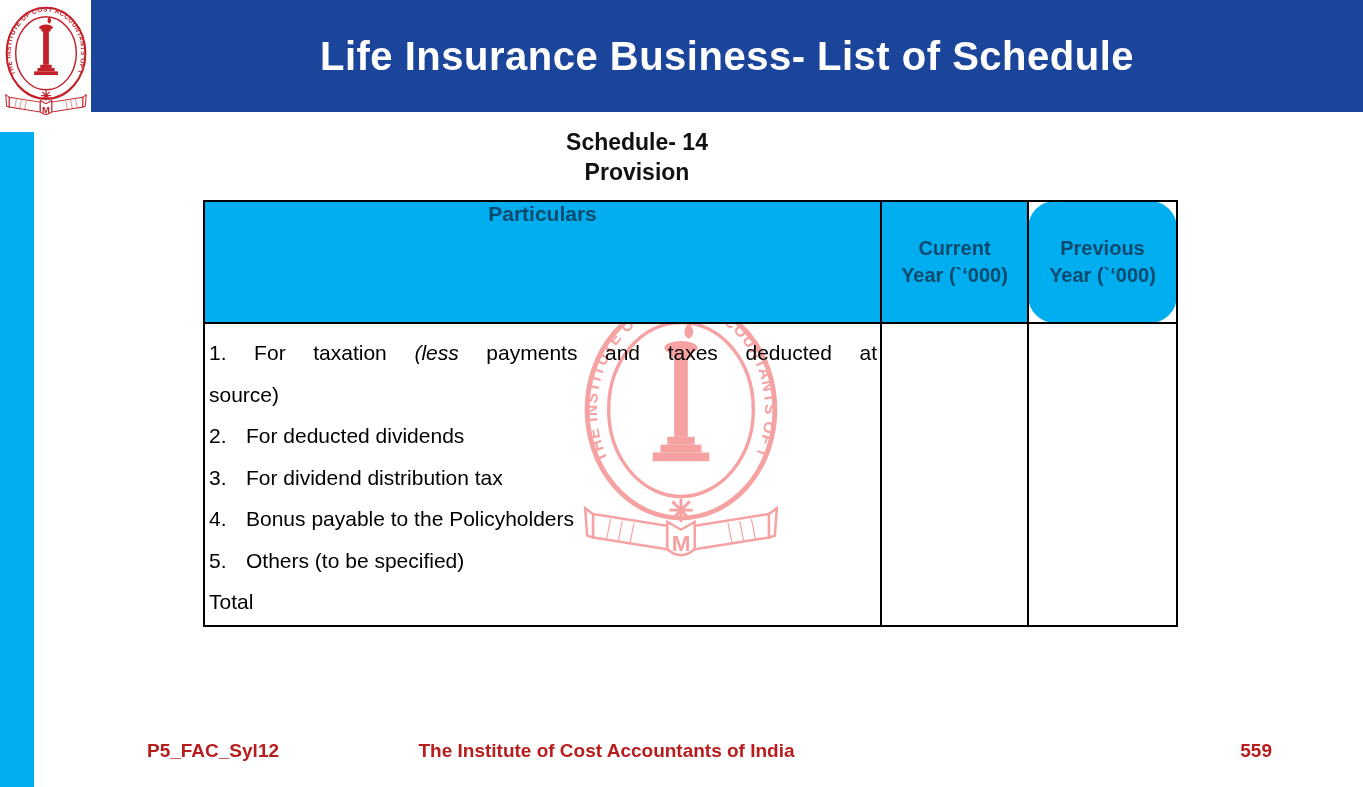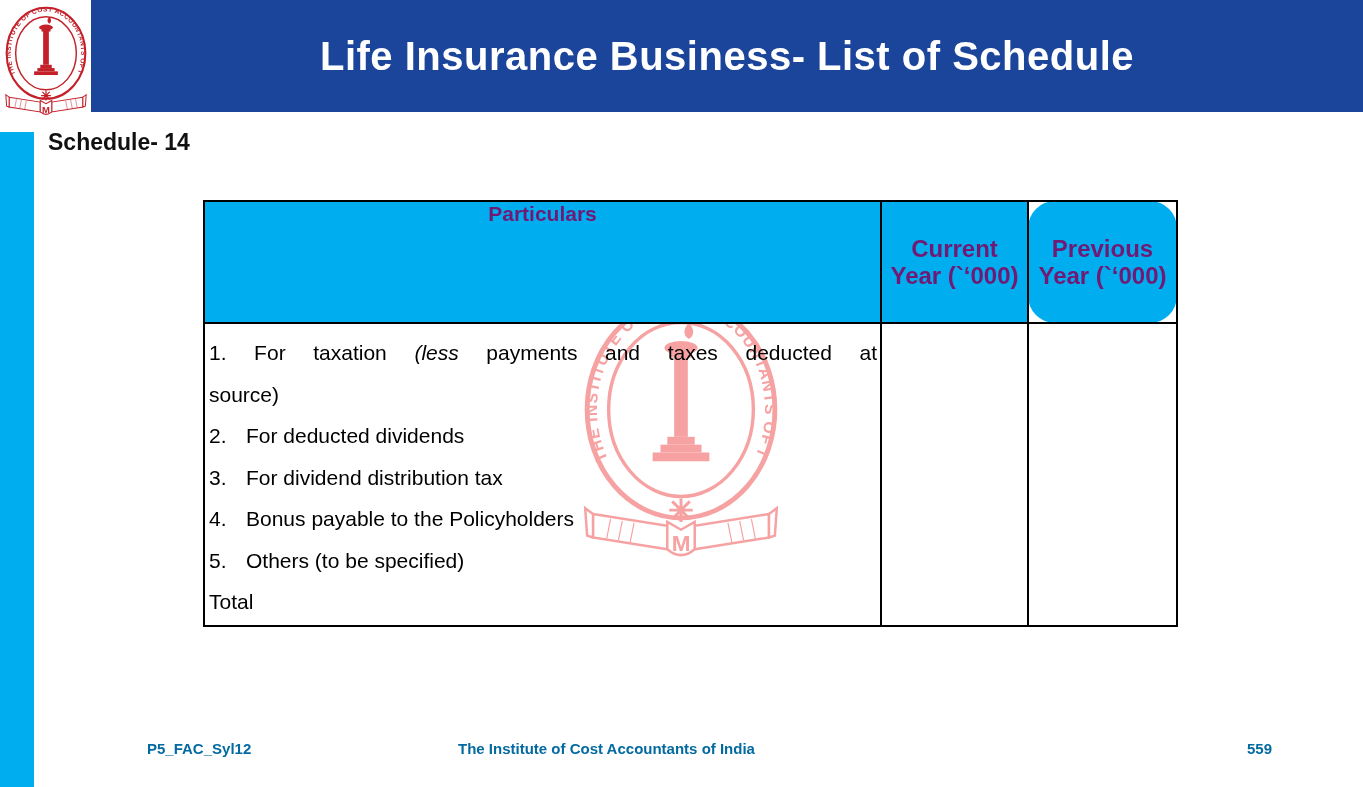--- a/index.html
+++ b/index.html
@@ -13,46 +13,46 @@
 
   
   .logo-box{position:absolute;left:0;top:0;width:91px;height:122px;background:#ffffff;
             display:flex;align-items:center;justify-content:center;}
   .logo-small{width:82px;height:111px;color:#C4202A;}
 
   
   .left-strip{position:absolute;left:0;top:132px;width:34px;height:655px;background:#00AEEF;}
 
   
-  .schedule-heading{position:absolute;left:0;top:127px;width:1274px;text-align:left;color:#111;padding-left:48px;}
+  .schedule-heading{position:absolute;left:0;top:127px;width:1274px;text-align:center;color:#111;}
   .schedule-heading div{font-size:23px;font-weight:bold;line-height:30px;}
 
   
   .table-wrap{position:absolute;left:203px;top:200px;width:967px;}
   table.sched{border-collapse:collapse;table-layout:fixed;width:967px;position:relative;z-index:1;}
   table.sched th, table.sched td{border:2px solid #000;}
-  table.sched thead th{background:#00AEEF;color:#701a75;height:96px;vertical-align:top;
+  table.sched thead th{background:#00AEEF;color:#0c4a6e;height:96px;vertical-align:top;
                        font-size:21px;font-weight:bold;padding:0;margin-left:40px;}
   th.col-part{width:675px;padding-top:13px;text-align:center;}
   th.col-cur{width:145px;}  th.col-prev{width:147px;border-radius:27px;}
   .hdr2{display:flex;flex-direction:column;justify-content:center;height:120px;
-        line-height:27px;font-size:24px;text-align:center;}
+        line-height:27px;font-size:20px;text-align:center;}
   table.sched tbody td{height:293px;vertical-align:top;background:transparent;}
   td.cell-part{padding:8px 3px 0 4px;}
   .item{font-size:21px;line-height:41.5px;color:#000;white-space:nowrap;}
   .item.wrap{white-space:normal;}
   .line-justified{text-align:justify;text-align-last:justify;white-space:normal;}
   .num{display:inline-block;width:37px;}
 
   
   .watermark{position:absolute;left:380px;top:97px;width:196px;height:264px;color:#F7A2A2;
              z-index:0;pointer-events:none;}
 
   
-  .footer span{position:absolute;top:740px;color:#0369a1;font-size:15px;font-weight:bold;}
+  .footer span{position:absolute;top:740px;color:#b91c1c;font-size:19px;font-weight:bold;}
   .f-left{left:147px;}
   .f-center{left:0;width:1213px;text-align:center;}
   .f-right{right:91px;margin-left:18px;}
 
   .emblem-text{font-family:"Liberation Sans", sans-serif;}
 </style>
 </head>
 <body>
 
 <svg width="0" height="0" style="position:absolute" aria-hidden="true">
@@ -104,20 +104,21 @@
   </div>
 
   <header class="titlebar">
     <h1>Life Insurance Business- List of Schedule</h1>
   </header>
 
   <div class="left-strip"></div>
 
   <div class="schedule-heading">
     <div>Schedule- 14</div>
+    <div>Provision</div>
   </div>
 
   <div class="table-wrap">
     <svg class="watermark" viewBox="0 0 200 270">
       <use href="#icai-emblem"></use>
     </svg>
 
     <table class="sched">
       <thead>
         <tr>

